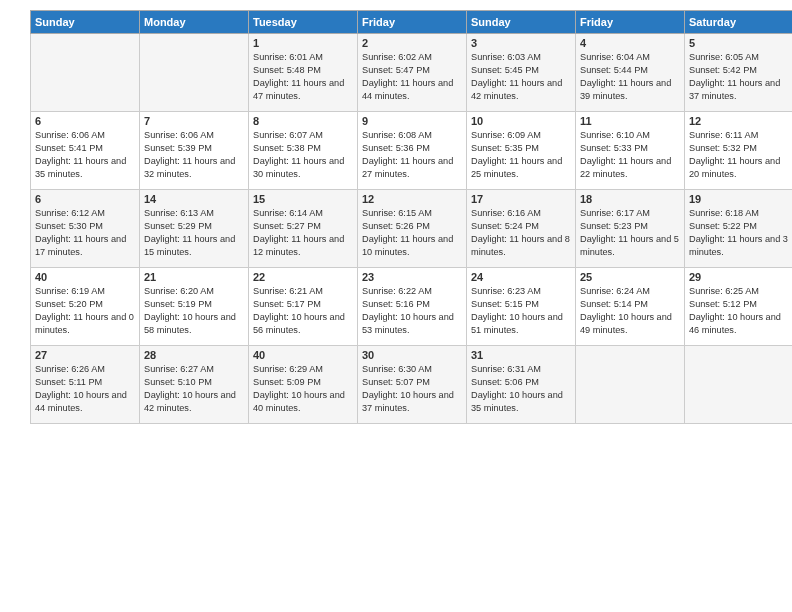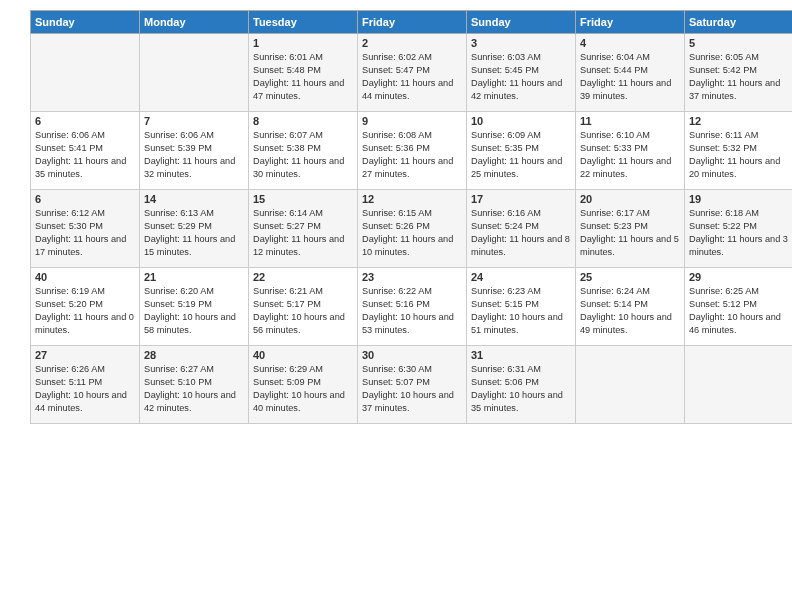--- a/index.html
+++ b/index.html
@@ -131,21 +131,21 @@
           <td><span class="day-number">10</span><span class="cell-content">Sunrise: 6:09 AM<br>Sunset: 5:35 PM<br>Daylight: 11 hours and 25 minutes.</span></td>
           <td><span class="day-number">11</span><span class="cell-content">Sunrise: 6:10 AM<br>Sunset: 5:33 PM<br>Daylight: 11 hours and 22 minutes.</span></td>
           <td><span class="day-number">12</span><span class="cell-content">Sunrise: 6:11 AM<br>Sunset: 5:32 PM<br>Daylight: 11 hours and 20 minutes.</span></td>
         </tr>
         <tr>
           <td><span class="day-number">6</span><span class="cell-content">Sunrise: 6:12 AM<br>Sunset: 5:30 PM<br>Daylight: 11 hours and 17 minutes.</span></td>
           <td><span class="day-number">14</span><span class="cell-content">Sunrise: 6:13 AM<br>Sunset: 5:29 PM<br>Daylight: 11 hours and 15 minutes.</span></td>
           <td><span class="day-number">15</span><span class="cell-content">Sunrise: 6:14 AM<br>Sunset: 5:27 PM<br>Daylight: 11 hours and 12 minutes.</span></td>
           <td><span class="day-number">12</span><span class="cell-content">Sunrise: 6:15 AM<br>Sunset: 5:26 PM<br>Daylight: 11 hours and 10 minutes.</span></td>
           <td><span class="day-number">17</span><span class="cell-content">Sunrise: 6:16 AM<br>Sunset: 5:24 PM<br>Daylight: 11 hours and 8 minutes.</span></td>
-          <td><span class="day-number">20</span><span class="cell-content">Sunrise: 6:17 AM<br>Sunset: 5:23 PM<br>Daylight: 11 hours and 5 minutes.</span></td>
+          <td><span class="day-number">18</span><span class="cell-content">Sunrise: 6:17 AM<br>Sunset: 5:23 PM<br>Daylight: 11 hours and 5 minutes.</span></td>
           <td><span class="day-number">19</span><span class="cell-content">Sunrise: 6:18 AM<br>Sunset: 5:22 PM<br>Daylight: 11 hours and 3 minutes.</span></td>
         </tr>
         <tr>
           <td><span class="day-number">40</span><span class="cell-content">Sunrise: 6:19 AM<br>Sunset: 5:20 PM<br>Daylight: 11 hours and 0 minutes.</span></td>
           <td><span class="day-number">21</span><span class="cell-content">Sunrise: 6:20 AM<br>Sunset: 5:19 PM<br>Daylight: 10 hours and 58 minutes.</span></td>
           <td><span class="day-number">22</span><span class="cell-content">Sunrise: 6:21 AM<br>Sunset: 5:17 PM<br>Daylight: 10 hours and 56 minutes.</span></td>
           <td><span class="day-number">23</span><span class="cell-content">Sunrise: 6:22 AM<br>Sunset: 5:16 PM<br>Daylight: 10 hours and 53 minutes.</span></td>
           <td><span class="day-number">24</span><span class="cell-content">Sunrise: 6:23 AM<br>Sunset: 5:15 PM<br>Daylight: 10 hours and 51 minutes.</span></td>
           <td><span class="day-number">25</span><span class="cell-content">Sunrise: 6:24 AM<br>Sunset: 5:14 PM<br>Daylight: 10 hours and 49 minutes.</span></td>
           <td><span class="day-number">29</span><span class="cell-content">Sunrise: 6:25 AM<br>Sunset: 5:12 PM<br>Daylight: 10 hours and 46 minutes.</span></td>

